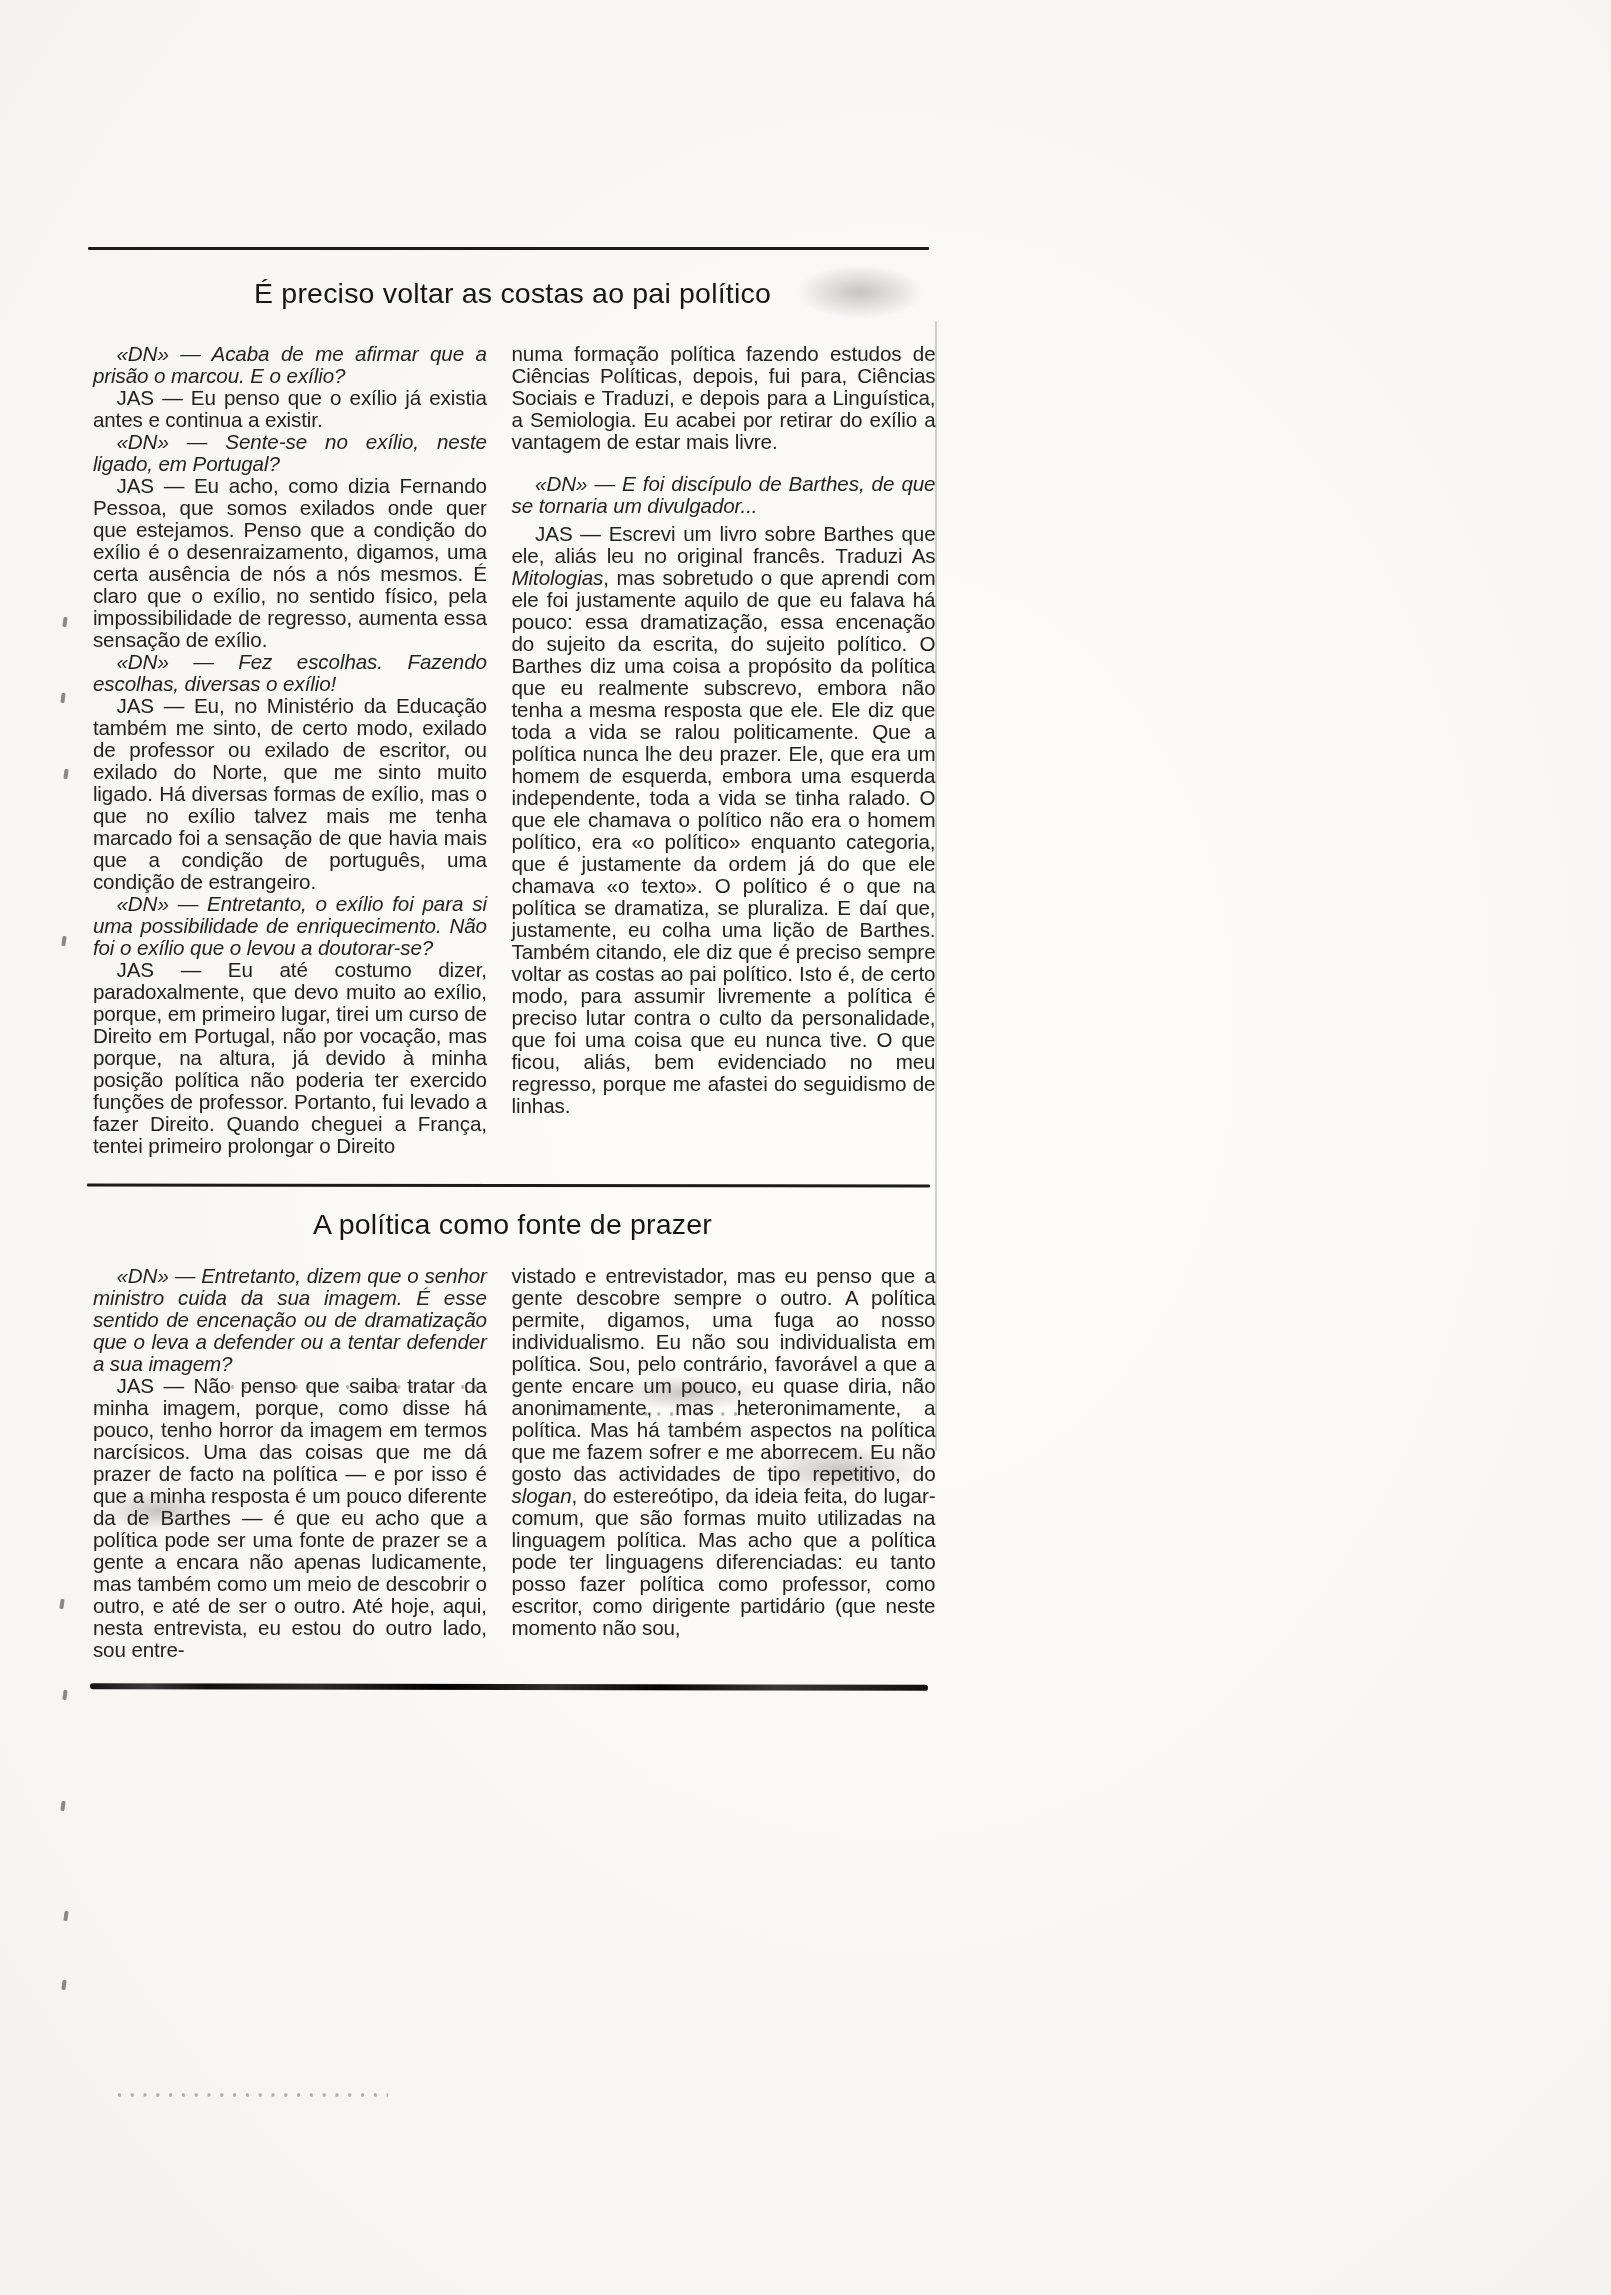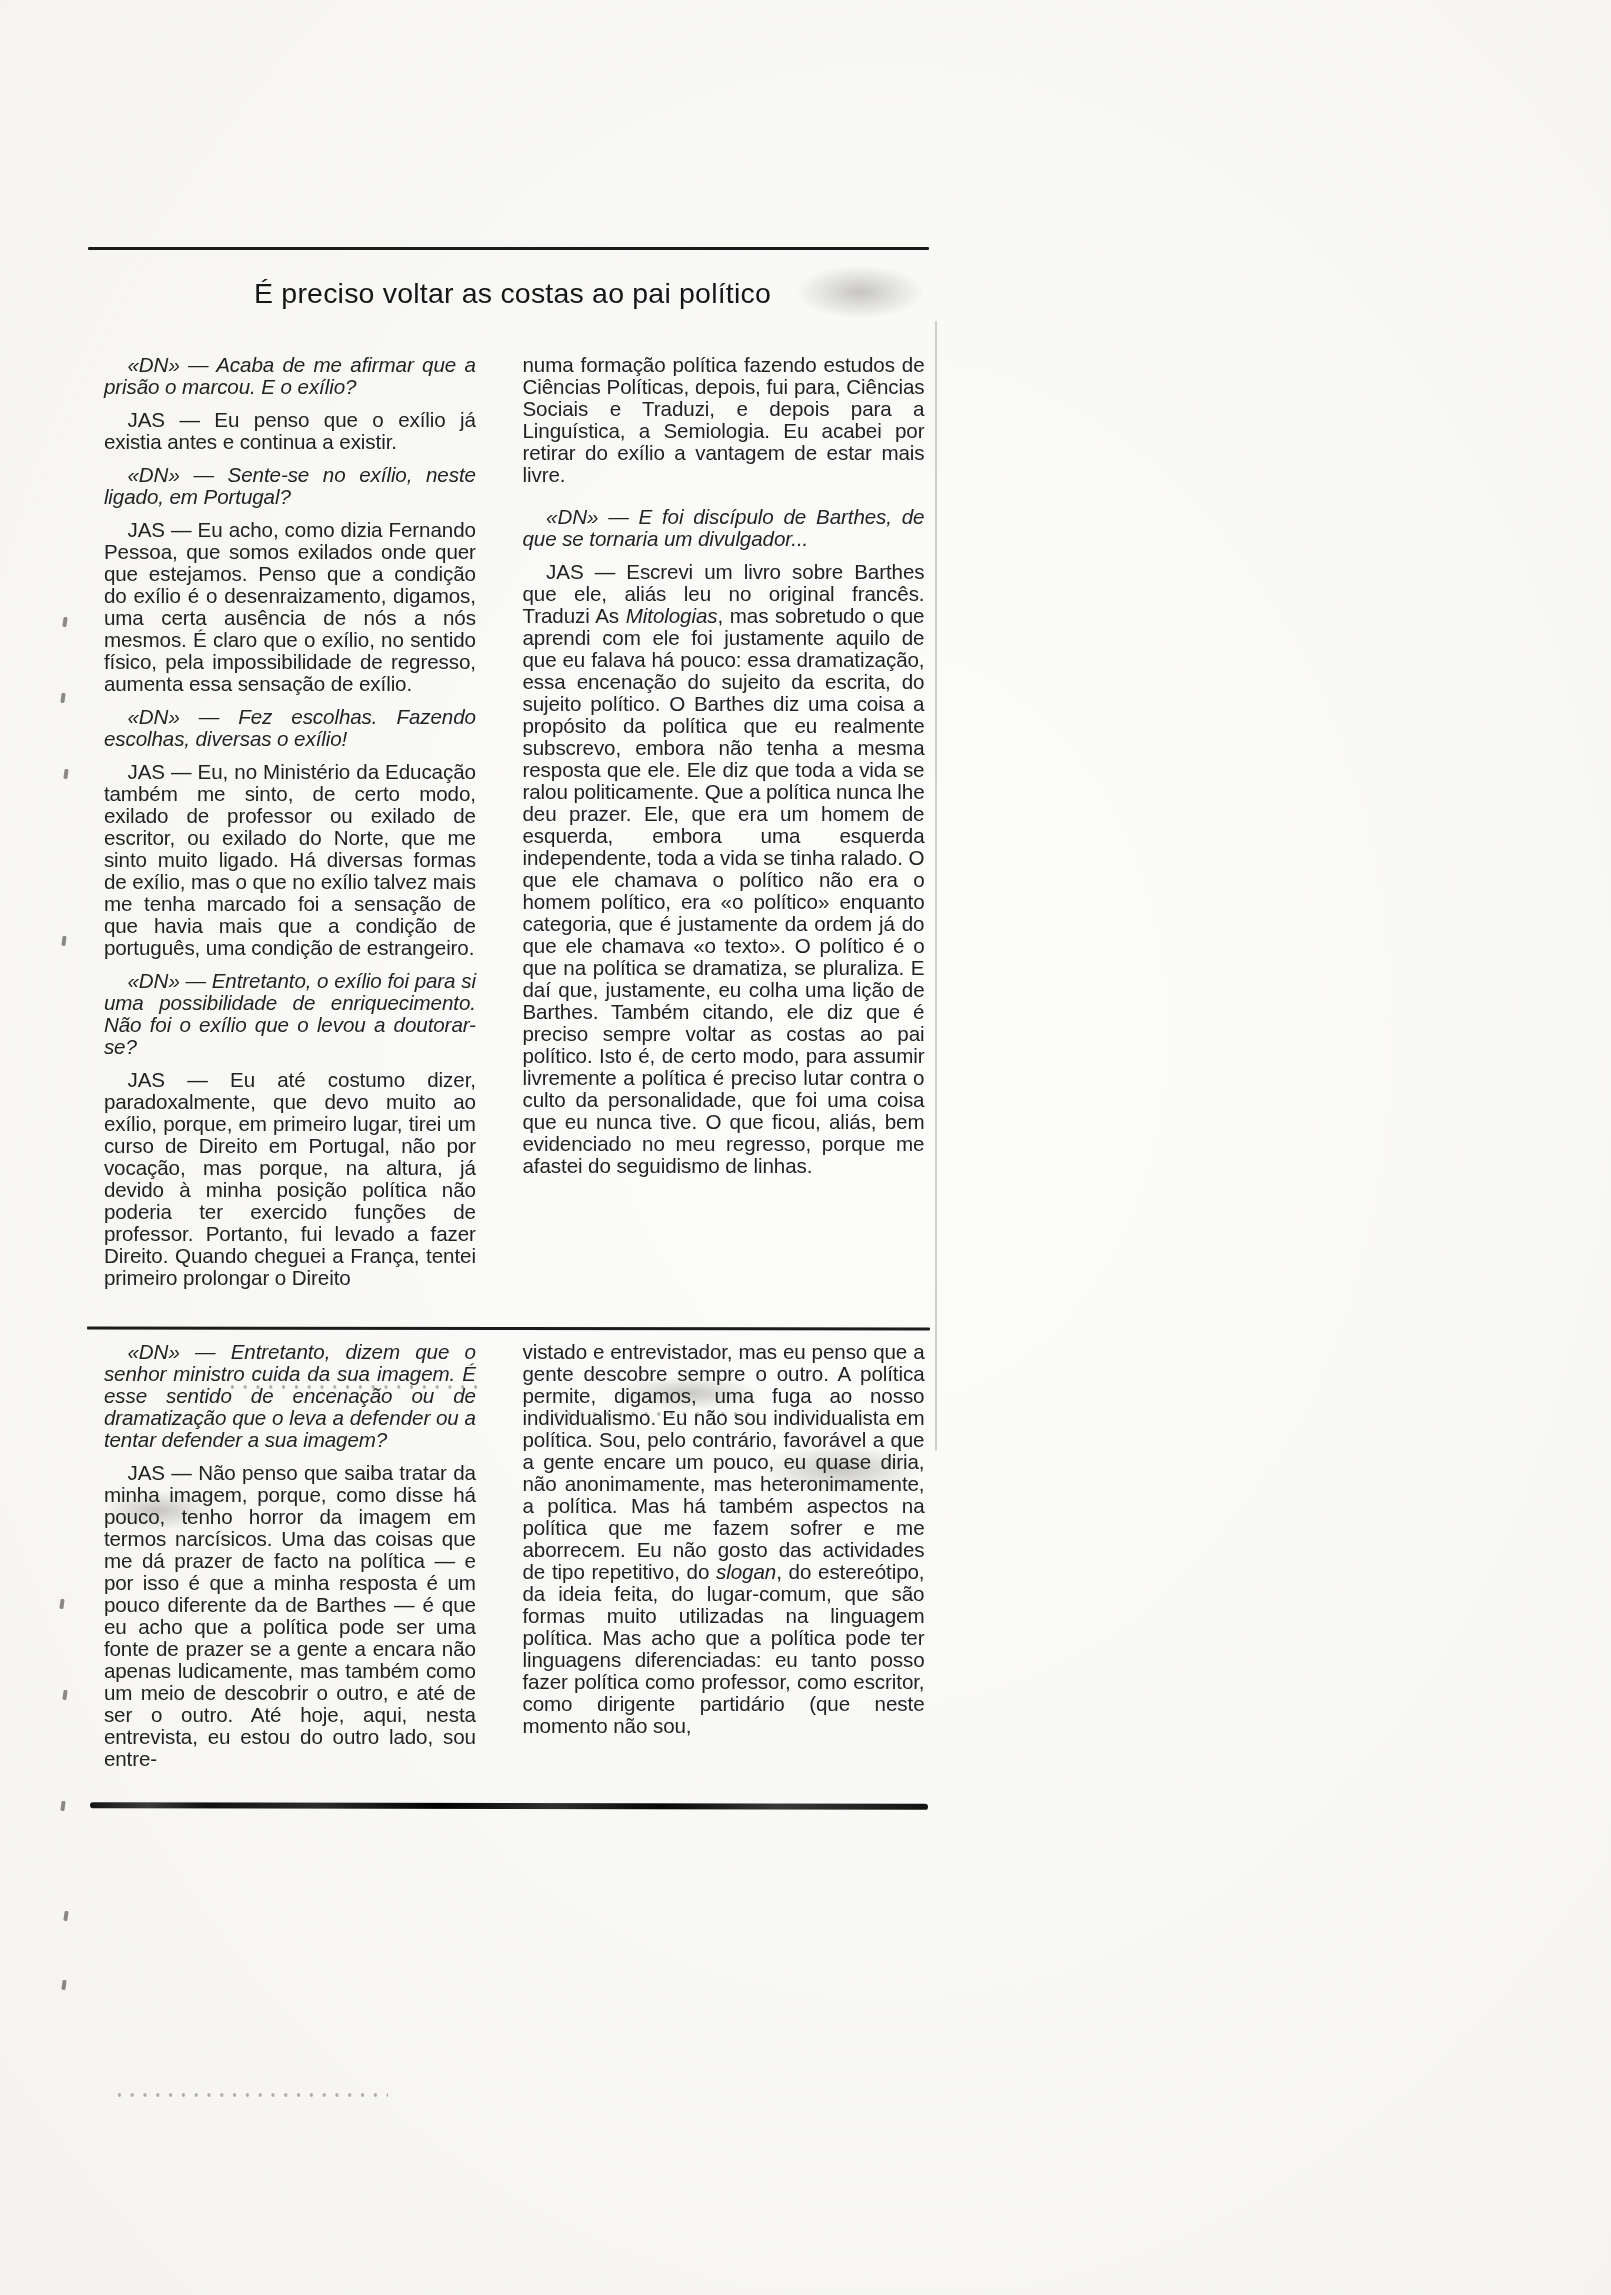--- a/index.html
+++ b/index.html
@@ -47,21 +47,21 @@
     display: flex;
     gap: 24.6px;
     padding-left: 5.9px;
   }
   .col-l { width: 394px; flex: 0 0 394px; }
   .col-r { width: 424px; flex: 0 0 424px; }
   p {
     font-size: 20.6px;
     line-height: 22px;
     letter-spacing: -0.1px;
-    margin: 11px;
+    margin: 0;
     text-align: justify;
     color: #222;
   }
   .ind { text-indent: 23.6px; }
   .q { font-style: italic; color: #232323; }
   .gap { margin-top: 20.6px; margin-bottom: 5.9px; }
   .em { font-style: italic; }
   .rough-line {
     height: 5.9px;
     width: 838px;
@@ -144,20 +144,21 @@
       </div>
       <div class="col-r">
         <p class="a">numa formação política fazendo estudos de Ciências Políticas, depois, fui para, Ciências Sociais e Traduzi, e depois para a Linguística, a Semiologia. Eu acabei por retirar do exílio a vantagem de estar mais livre.</p>
         <p class="q ind gap">«DN» — E foi discípulo de Barthes, de que se tornaria um divulgador...</p>
         <p class="a ind"><span>JAS — Escrevi um livro sobre Barthes que ele, aliás leu no original francês. Traduzi As </span><span class="em">Mitologias</span><span>, mas sobretudo o que aprendi com ele foi justamente aquilo de que eu falava há pouco: essa dramatização, essa encenação do sujeito da escrita, do sujeito político. O Barthes diz uma coisa a propósito da política que eu realmente subscrevo, embora não tenha a mesma resposta que ele. Ele diz que toda a vida se ralou politicamente. Que a política nunca lhe deu prazer. Ele, que era um homem de esquerda, embora uma esquerda independente, toda a vida se tinha ralado. O que ele chamava o político não era o homem político, era «o político» enquanto categoria, que é justamente da ordem já do que ele chamava «o texto». O político é o que na política se dramatiza, se pluraliza. E daí que, justamente, eu colha uma lição de Barthes. Também citando, ele diz que é preciso sempre voltar as costas ao pai político. Isto é, de certo modo, para assumir livremente a política é preciso lutar contra o culto da personalidade, que foi uma coisa que eu nunca tive. O que ficou, aliás, bem evidenciado no meu regresso, porque me afastei do seguidismo de linhas.</span></p>
       </div>
     </div>
 
     <div class="rule rule-mid"></div>
 
+    <h2 class="headline headline2">A política como fonte de prazer</h2>
 
     <div class="cols">
       <div class="col-l">
         <p class="q ind">«DN» — Entretanto, dizem que o senhor ministro cuida da sua imagem. É esse sentido de encenação ou de dramatização que o leva a defender ou a tentar defender a sua imagem?</p>
         <p class="a ind">JAS — Não penso que saiba tratar da minha imagem, porque, como disse há pouco, tenho horror da imagem em termos narcísicos. Uma das coisas que me dá prazer de facto na política — e por isso é que a minha resposta é um pouco diferente da de Barthes — é que eu acho que a política pode ser uma fonte de prazer se a gente a encara não apenas ludicamente, mas também como um meio de descobrir o outro, e até de ser o outro. Até hoje, aqui, nesta entrevista, eu estou do outro lado, sou entre-</p>
       </div>
       <div class="col-r">
         <p class="a"><span>vistado e entrevistador, mas eu penso que a gente descobre sempre o outro. A política permite, digamos, uma fuga ao nosso individualismo. Eu não sou individualista em política. Sou, pelo contrário, favorável a que a gente encare um pouco, eu quase diria, não anonimamente, mas heteronimamente, a política. Mas há também aspectos na política que me fazem sofrer e me aborrecem. Eu não gosto das actividades de tipo repetitivo, do </span><span class="em">slogan</span><span>, do estereótipo, da ideia feita, do lugar-comum, que são formas muito utilizadas na linguagem política. Mas acho que a política pode ter linguagens diferenciadas: eu tanto posso fazer política como professor, como escritor, como dirigente partidário (que neste momento não sou,</span></p>
       </div>
     </div>

